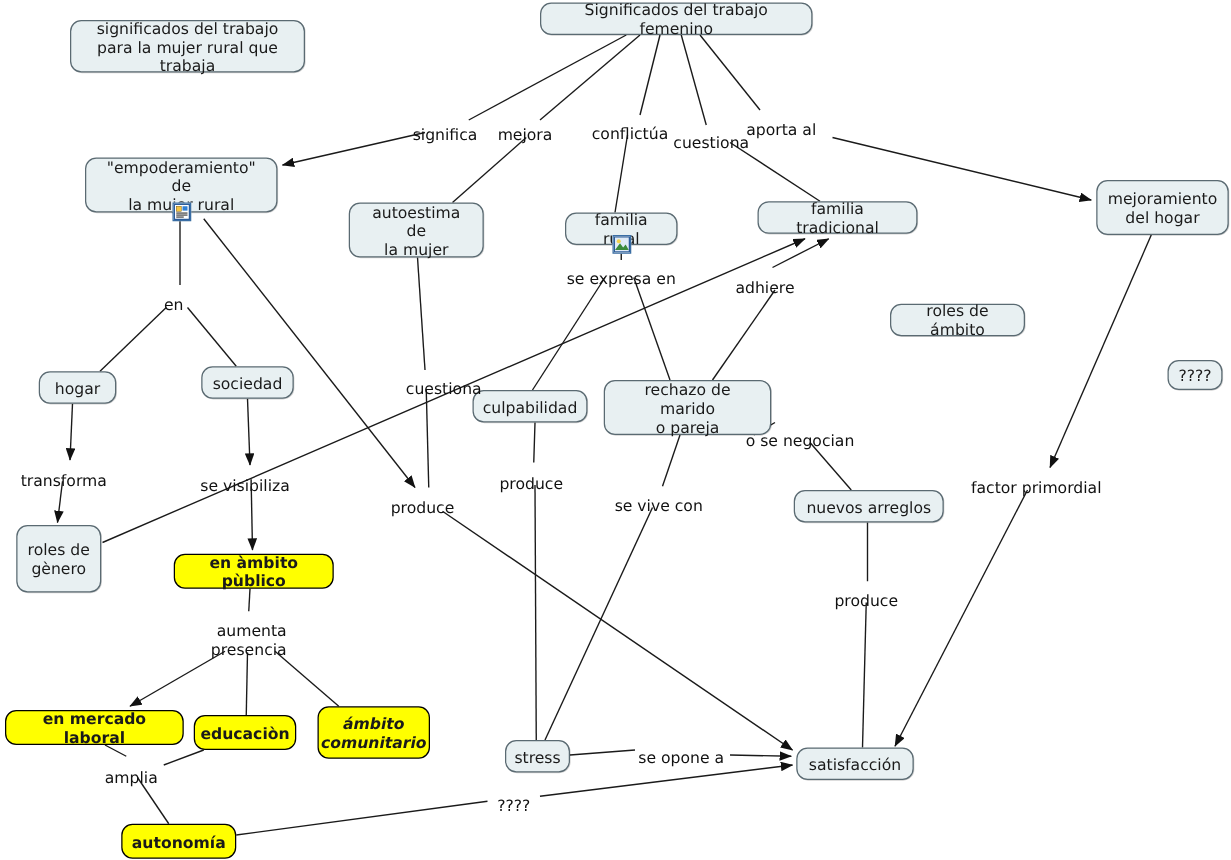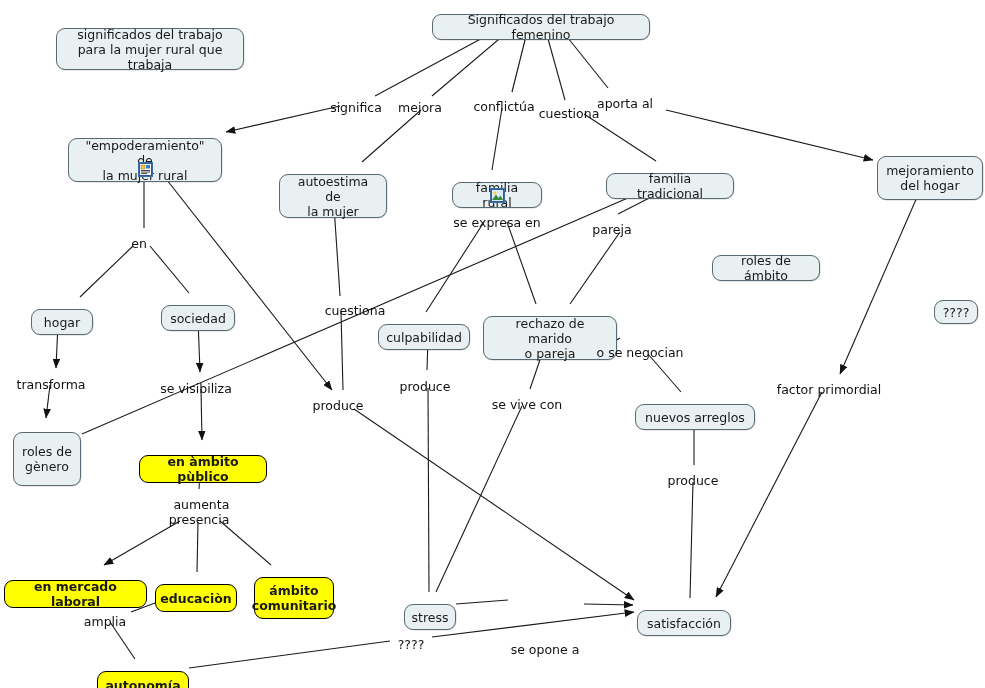--- a/index.html
+++ b/index.html
@@ -32,21 +32,20 @@
     display: flex;
     align-items: center;
     justify-content: center;
     text-align: center;
     border-radius: 9px;
     font-size: 12.5px;
     line-height: 15px;
     color: #1a1a1a;
     white-space: pre-line;
     padding: 3px 8px;
-    margin-top: 12px;
   }
   .node.concept {
     background: #e8f0f2;
     border: 1.2px solid #5a6a72;
     box-shadow: 0.5px 0.5px 0 rgba(0,0,0,0.18);
   }
   .node.highlight {
     background: #ffff00;
     border: 1.4px solid #000000;
     font-weight: bold;
@@ -169,43 +168,43 @@
       <div class="node concept" style="left: 161px; top: 293px; width: 74px; height: 26px;"><span>sociedad</span></div>
       <div class="node concept" style="left: 378px; top: 312px; width: 92px; height: 26px;"><span>culpabilidad</span></div>
       <div class="node concept" style="left: 483px; top: 304px; width: 134px; height: 44px;"><span>rechazo de marido
 o pareja</span></div>
       <div class="node concept" style="left: 13px; top: 420px; width: 68px; height: 54px;"><span>roles de
 gènero</span></div>
       <div class="node highlight" style="left: 139px; top: 443px; width: 128px; height: 28px;"><span>en àmbito pùblico</span></div>
       <div class="node concept" style="left: 635px; top: 392px; width: 120px; height: 26px;"><span>nuevos arreglos</span></div>
       <div class="node highlight" style="left: 4px; top: 568px; width: 143px; height: 28px;"><span>en mercado laboral</span></div>
       <div class="node highlight" style="left: 155px; top: 572px; width: 82px; height: 28px;"><span>educaciòn</span></div>
-      <div class="node highlight" style="left: 254px; top: 565px; width: 80px; height: 42px;"><span>ámbito
+      <div class="node highlight" style="left: 254px; top: 565px; width: 90px; height: 42px; font-style: italic;"><span>ámbito
 comunitario</span></div>
       <div class="node concept" style="left: 404px; top: 592px; width: 52px; height: 26px;"><span>stress</span></div>
       <div class="node concept" style="left: 637px; top: 598px; width: 94px; height: 26px;"><span>satisfacción</span></div>
       <div class="node highlight" style="left: 97px; top: 659px; width: 92px; height: 28px;"><span>autonomía</span></div>
     </div>
   <div id="label-layer">
       <div class="linklabel" style="left: 356px; top: 100px;">significa</div>
       <div class="linklabel" style="left: 420px; top: 100px;">mejora</div>
       <div class="linklabel" style="left: 504px; top: 99px;">conflictúa</div>
       <div class="linklabel" style="left: 569px; top: 106px;">cuestiona</div>
       <div class="linklabel" style="left: 625px; top: 96px;">aporta al</div>
       <div class="linklabel" style="left: 497px; top: 215px;">se expresa en</div>
-      <div class="linklabel" style="left: 612px; top: 222px;">pareja</div>
+      <div class="linklabel" style="left: 612px; top: 222px;">adhiere</div>
       <div class="linklabel" style="left: 139px; top: 236px;">en</div>
       <div class="linklabel" style="left: 355px; top: 303px;">cuestiona</div>
       <div class="linklabel" style="left: 640px; top: 345px;">o se negocian</div>
       <div class="linklabel" style="left: 51px; top: 377px;">transforma</div>
       <div class="linklabel" style="left: 196px; top: 381px;">se visibiliza</div>
       <div class="linklabel" style="left: 338px; top: 398px;">produce</div>
       <div class="linklabel" style="left: 425px; top: 379px;">produce</div>
       <div class="linklabel" style="left: 527px; top: 397px;">se vive con</div>
       <div class="linklabel" style="left: 829px; top: 382px;">factor primordial</div>
       <div class="linklabel" style="left: 693px; top: 473px;">produce</div>
       <div class="linklabel" style="left: 199px; top: 497px; text-align: right;">aumenta
 presencia</div>
       <div class="linklabel" style="left: 105px; top: 614px;">amplia</div>
-      <div class="linklabel" style="left: 545px; top: 598px; margin-top: 44px;">se opone a</div>
+      <div class="linklabel" style="left: 545px; top: 598px;">se opone a</div>
       <div class="linklabel" style="left: 411px; top: 637px;">????</div>
     </div>
 </div>
 
 </body></html>

